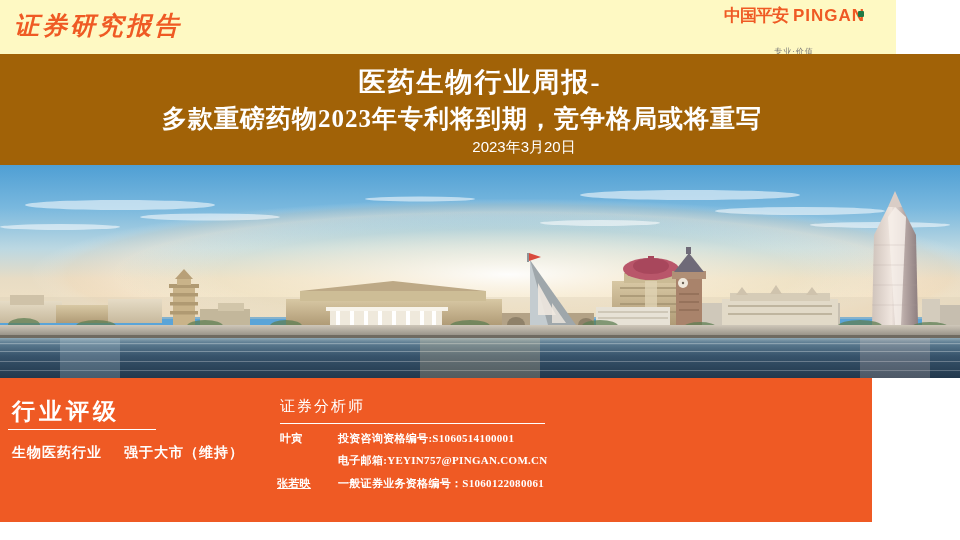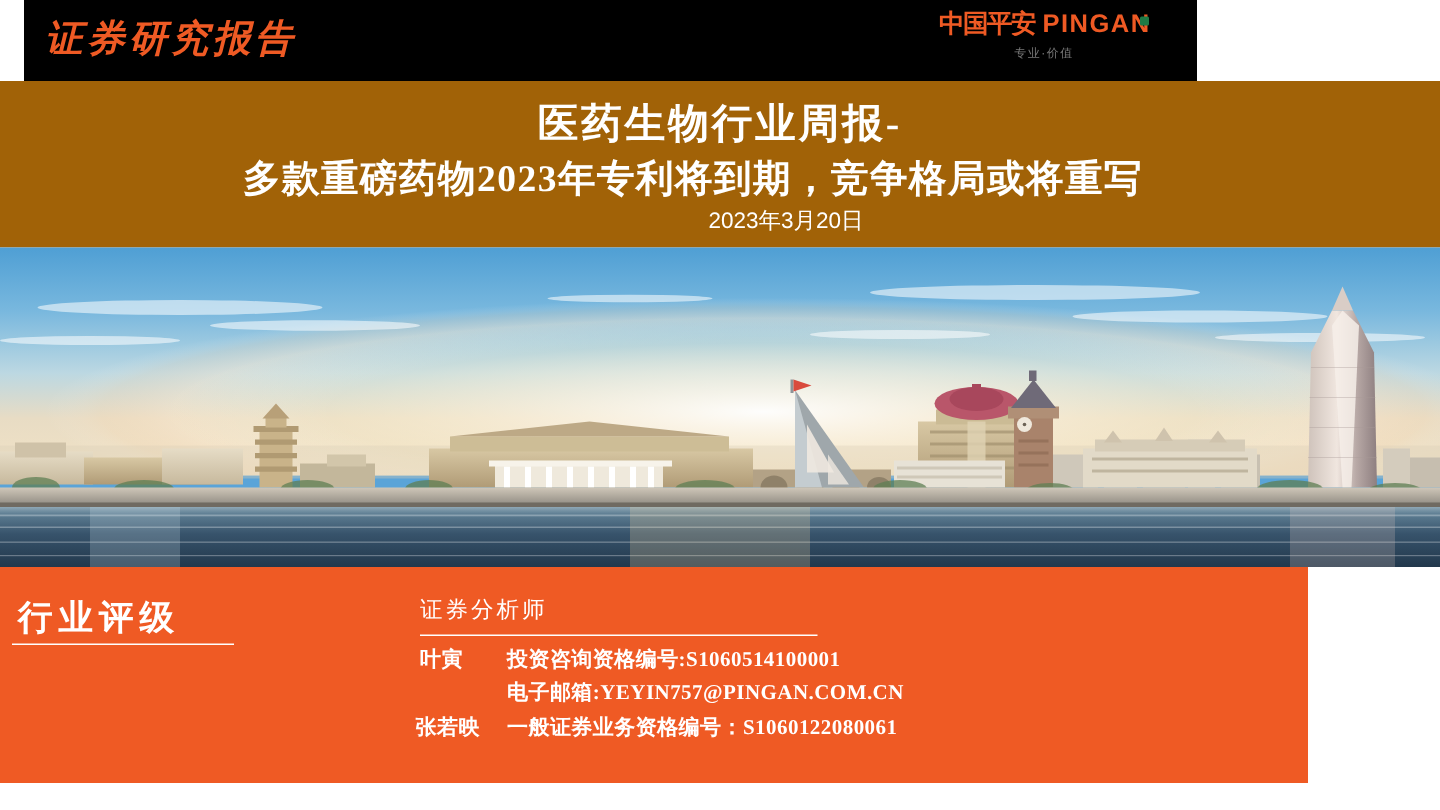--- a/index.html
+++ b/index.html
@@ -16,23 +16,23 @@
   .page {
     position: relative;
     width: 960px;
     height: 540px;
     background: #ffffff;
   }
 
   
   .header {
     position: absolute;
-    left: 16px; top: 0;
-    width: 782px; height: 54px;
-    background: #000000;
+    left: 0; top: 0;
+    width: 896px; height: 54px;
+    background: #fef9c3;
   }
   .header-title {
     position: absolute;
     left: 14px; top: 9px;
     font-family: "Liberation Serif", serif;
     font-size: 25px;
     font-weight: bold;
     font-style: italic;
     letter-spacing: 3px;
     color: #ef5a24;
@@ -61,21 +61,21 @@
     background: #1f7a45;
     border-radius: 1px;
     position: relative;
     top: -4px;
     margin-left: -7px;
   }
   .logo-sub {
     font-size: 8px;
     color: #777777;
     letter-spacing: 1px;
-    margin-top: 4px;
+    margin-top: 20px;
     white-space: nowrap;
   }
 
   
   .title-band {
     position: absolute;
     left: 0; top: 54px;
     width: 960px; height: 111px;
     background: #a16207;
     text-align: center;
@@ -174,32 +174,32 @@
   }
   .analyst-rule {
     position: absolute;
     left: 280px; top: 45px;
     width: 265px; height: 1px;
     background: #ffffff;
   }
   .analyst-row {
     position: absolute;
     font-family: "Liberation Serif", serif;
-    font-size: 14px;
+    font-size: 11px;
     font-weight: bold;
     color: #ffffff;
     white-space: nowrap;
     letter-spacing: 0.3px;
   }
   .an-name { position: absolute; }
   .an-text { position: absolute; }
   .r1-name { left: 280px; top: 53px; }
   .r1-text { left: 338px; top: 53px; }
   .r2-text { left: 338px; top: 75px; }
-  .r3-name { left: 277px; top: 98px; }
+  .r3-name { left: 277px; top: 98px; text-decoration: underline; }
   .r3-text { left: 338px; top: 98px; }
   .r4-text { left: 332px; top: 120px; }
 </style>
 </head>
 <body>
 
 <div class="page">
 
   <div class="header">
     <div class="header-title">证券研究报告</div>
@@ -432,20 +432,23 @@
         <rect x="860" y="173" width="70" height="40" fill="#e8cfc6"></rect>
         <rect x="60" y="173" width="60" height="40" fill="#cfe0e8"></rect>
       </g>
     </svg>
   </div>
 
   <div class="bottom-band">
 
     <div class="rating-head">行业评级</div>
     <div class="rating-rule"></div>
+    <div class="rating-row">
+      <span>生物医药行业</span><span class="rating-value">强于大市（维持）</span>
+    </div>
 
     <div class="analyst-head">证券分析师</div>
     <div class="analyst-rule"></div>
 
     <div class="analyst-row an-name r1-name">叶寅</div>
     <div class="analyst-row an-text r1-text">投资咨询资格编号:S1060514100001</div>
 
     <div class="analyst-row an-text r2-text">电子邮箱:YEYIN757@PINGAN.COM.CN</div>
 
     <div class="analyst-row an-name r3-name">张若映</div>

